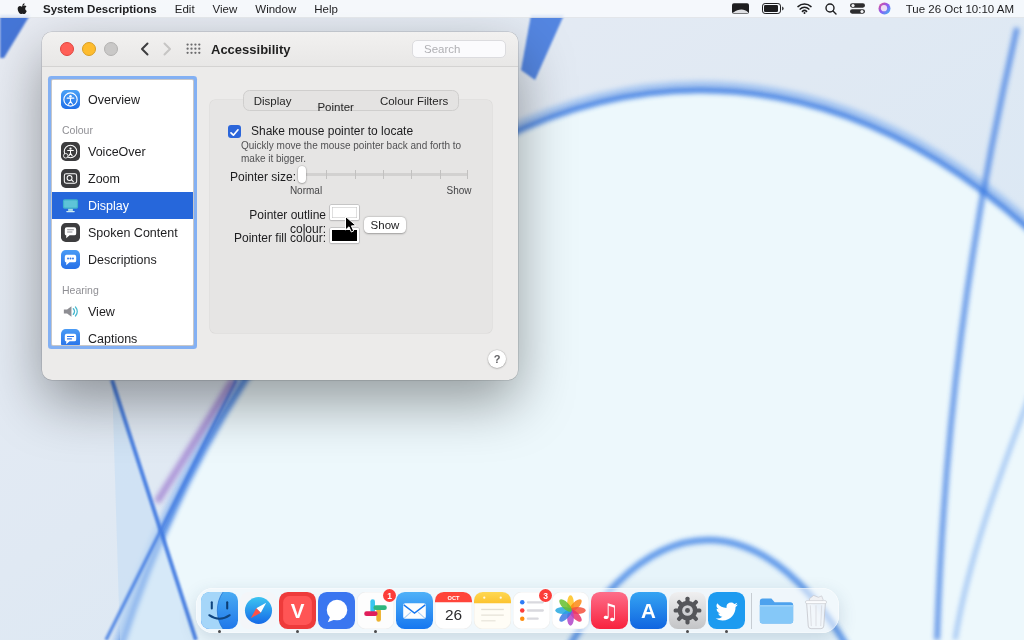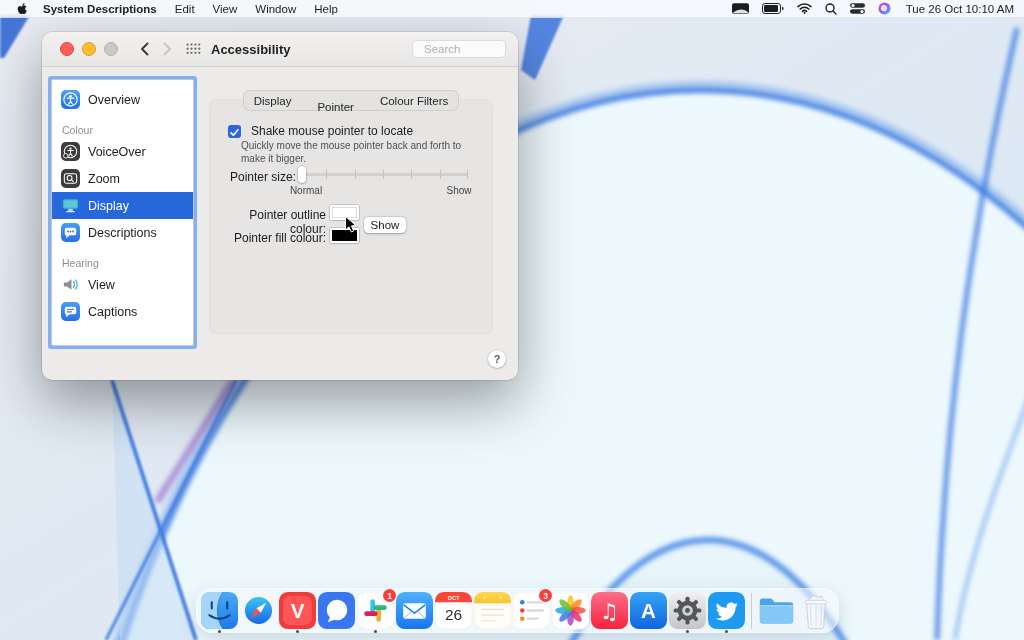--- a/index.html
+++ b/index.html
@@ -292,20 +292,29 @@
       <svg class="sic" viewBox="0 0 20 20">
           <rect x="2" y="3.5" width="16" height="10" rx="1.8" fill="#3fb2c9"></rect>
           <rect x="3.3" y="4.8" width="13.4" height="7.4" rx=".8" fill="#5ec4d8"></rect>
           <rect x="7.5" y="13.5" width="5" height="2.2" fill="#a9dde9"></rect>
           <rect x="5.5" y="15.7" width="9" height="1.3" rx=".6" fill="#cdebf2"></rect>
         </svg>
       <span>Display</span>
     </div>
     <div class="srow">
       <svg class="sic" viewBox="0 0 20 20">
+          <rect width="20" height="20" rx="5" fill="#3d3d3f"></rect>
+          <path d="M4,6.5 a2,2 0 0 1 2,-2 h8 a2,2 0 0 1 2,2 v4.5 a2,2 0 0 1 -2,2 h-5 l-3.5,3 v-3 h-.5 a2,2 0 0 1 -1,-1.8 Z" fill="#fff"></path>
+          <line x1="6.5" y1="7" x2="13.5" y2="7" stroke="#8e8e93" stroke-width="1.1"></line>
+          <line x1="6.5" y1="9.5" x2="12" y2="9.5" stroke="#8e8e93" stroke-width="1.1"></line>
+        </svg>
+      <span>Spoken Content</span>
+    </div>
+    <div class="srow">
+      <svg class="sic" viewBox="0 0 20 20">
           <defs>
             <linearGradient id="deg" x1="0" y1="0" x2="0" y2="1">
               <stop offset="0" stop-color="#4a9bf5"></stop>
               <stop offset="1" stop-color="#2670e8"></stop>
             </linearGradient>
           </defs>
           <rect width="20" height="20" rx="5" fill="url(#deg)"></rect>
           <path d="M4,7 a2,2 0 0 1 2,-2 h8 a2,2 0 0 1 2,2 v4 a2,2 0 0 1 -2,2 h-5 l-3.5,3 v-3 h-.5 a2,2 0 0 1 -1,-1.8 Z" fill="#fff"></path>
           <circle cx="7.4" cy="9" r="1" fill="#2f77e9"></circle>
           <circle cx="10" cy="9" r="1" fill="#2f77e9"></circle>

